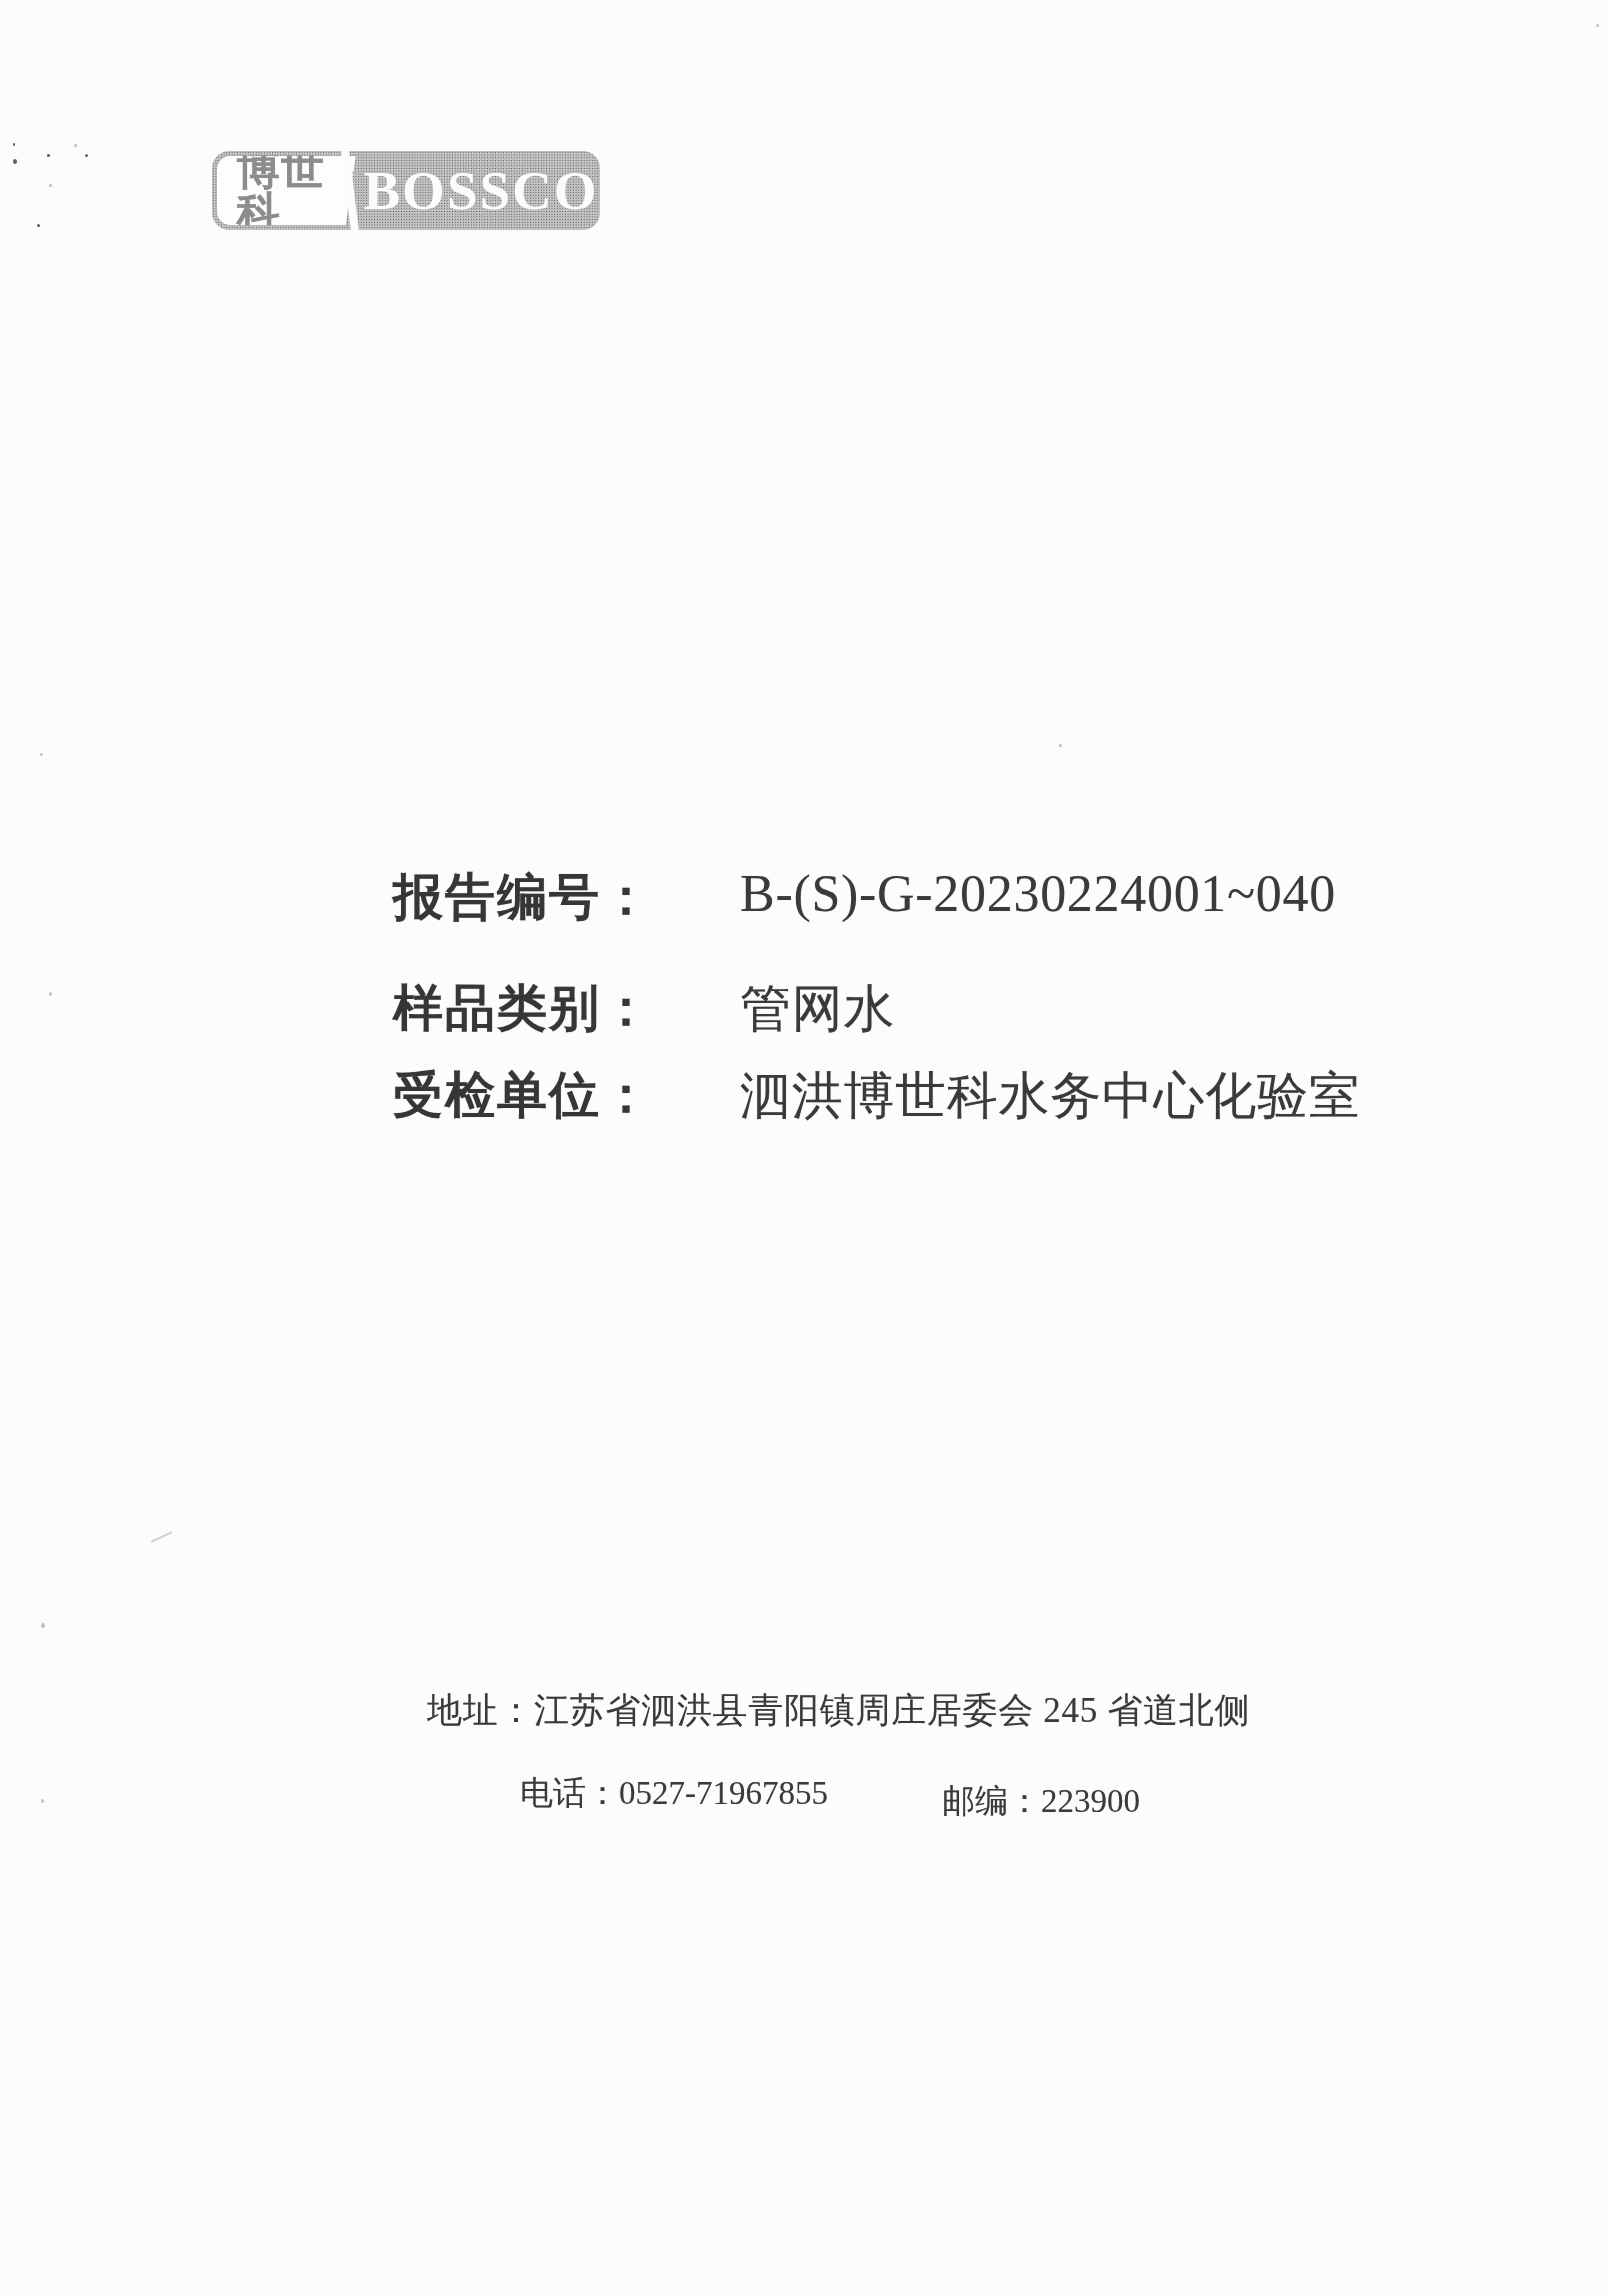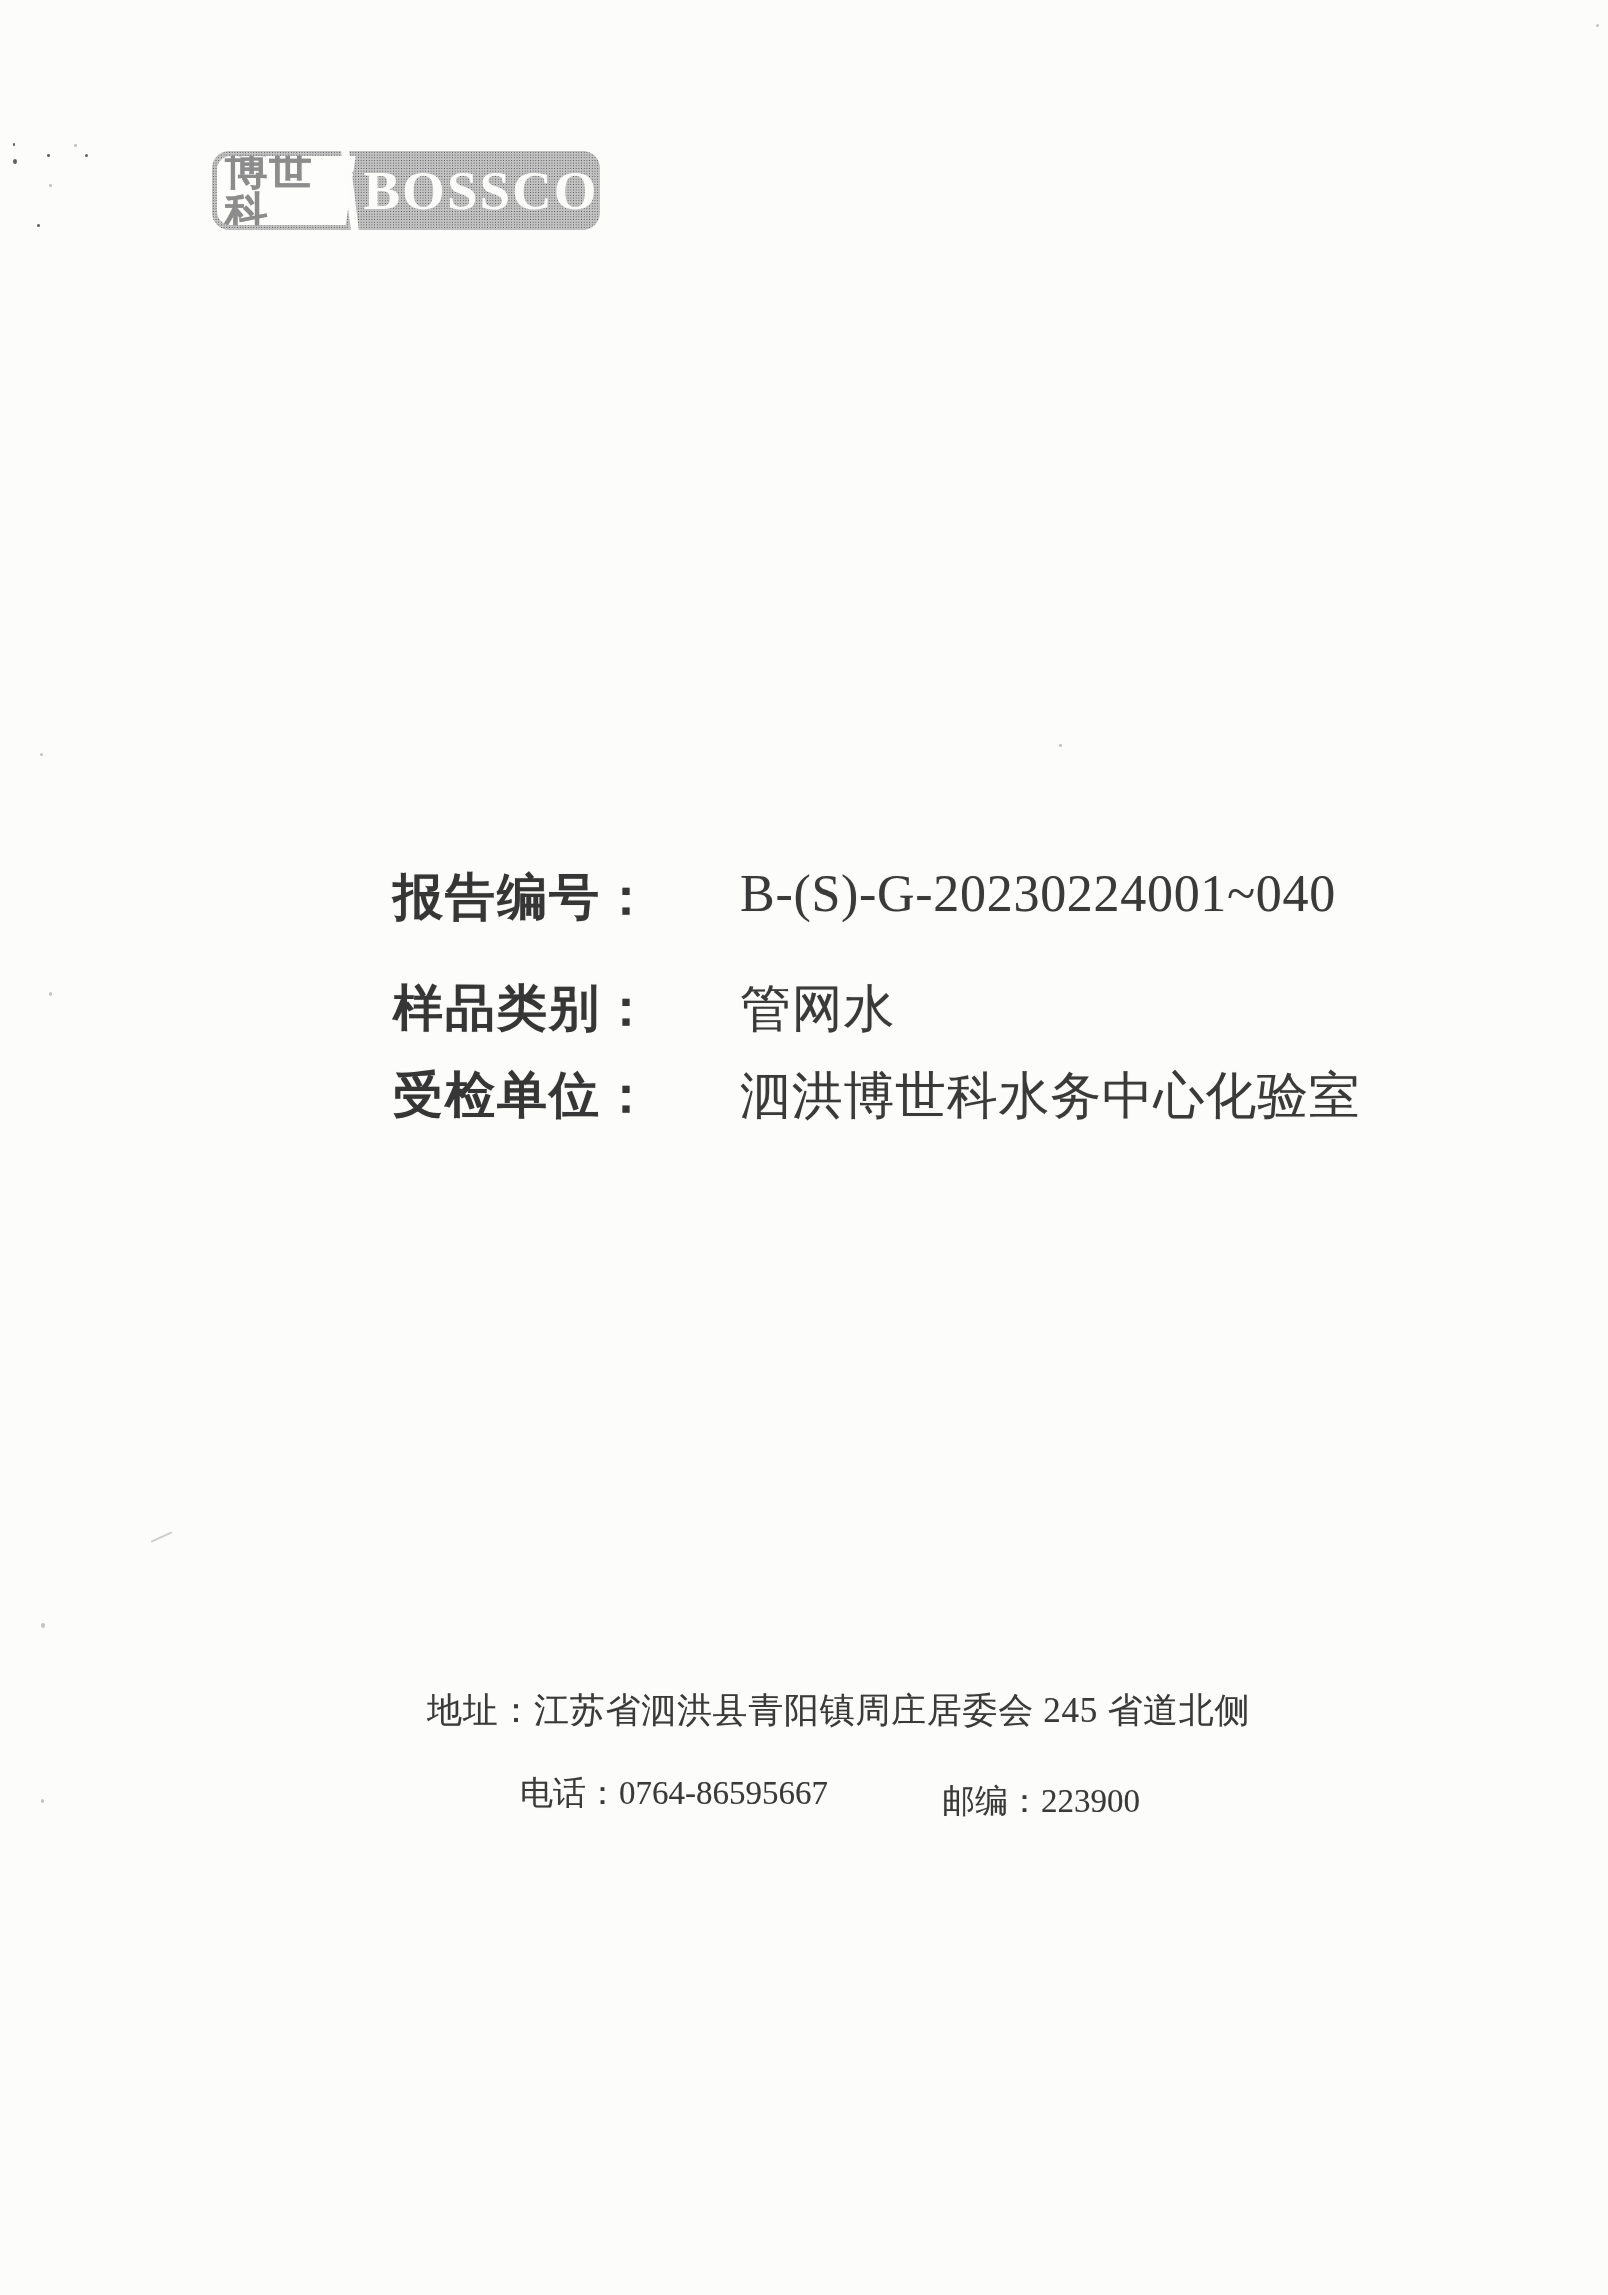--- a/index.html
+++ b/index.html
@@ -20,21 +20,21 @@
     background-color:#c2c2c2;
     background-image:radial-gradient(circle, rgba(72,72,72,.95) 0.7px, transparent 0.8px);
     background-size:2.7px 2.7px;
   }
   .logo-left{
     position:absolute;left:4.7px;top:4.7px;bottom:4.7px;width:142px;
     background:#fdfdfc;
     border-radius:13.4px 0 0 13.4px;
     clip-path:polygon(0 0,139px 0,129px 100%,0 100%);
     display:flex;align-items:center;justify-content:flex-start;
-    padding-left:8px;box-sizing:border-box;
+    padding-left:20px;box-sizing:border-box;
   }
   .logo-cn{
     font-family:"Liberation Sans","DejaVu Sans",sans-serif;
     font-weight:bold;font-size:43px;letter-spacing:1.3px;
     color:#8c8c8c;line-height:1;
     text-shadow:0 0 0.7px rgba(120,120,120,.6);
   }
   .logo-reg{
     font-family:"Liberation Sans","DejaVu Sans",sans-serif;
     font-size:11.4px;color:#8c8c8c;position:relative;top:-16px;left:0.7px;
@@ -123,21 +123,21 @@
     <span class="field-value">泗洪博世科水务中心化验室</span>
   </div>
   <div class="field-row row-2">
     <span class="field-label">样品类别：</span>
     <span class="field-value">管网水</span>
   </div>
 
   <div class="footer-address"><span>地址：</span><span>江苏省泗洪县青阳镇周庄居委会 245 省道北侧</span></div>
 
   <div class="footer-line2">
-    <span class="footer-phone"><span>电话：</span><span>0764-86595667</span></span>
+    <span class="footer-phone"><span>电话：</span><span>0527-71967855</span></span>
     <span class="footer-postcode"><span>邮编：</span><span>223900</span></span>
   </div>
 
   <div class="speck" style="left:12.7px;  top:143px; width:2.7px;height:2.7px;"></div>
   <div class="speck" style="left:13.4px;  top:159px; width:4px;height:5.3px;"></div>
   <div class="speck" style="left:47px;  top:154px; width:3.3px;height:2.7px;"></div>
   <div class="speck" style="left:85px; top:154px; width:3.3px;height:3.3px;"></div>
   <div class="speck faint" style="left:74px; top:144px; width:2.7px;height:2.7px;"></div>
   <div class="speck faint" style="left:49px;  top:184px; width:2.7px;height:2.7px;"></div>
   <div class="speck" style="left:37px;  top:224px; width:2.7px;height:3.3px;"></div>

